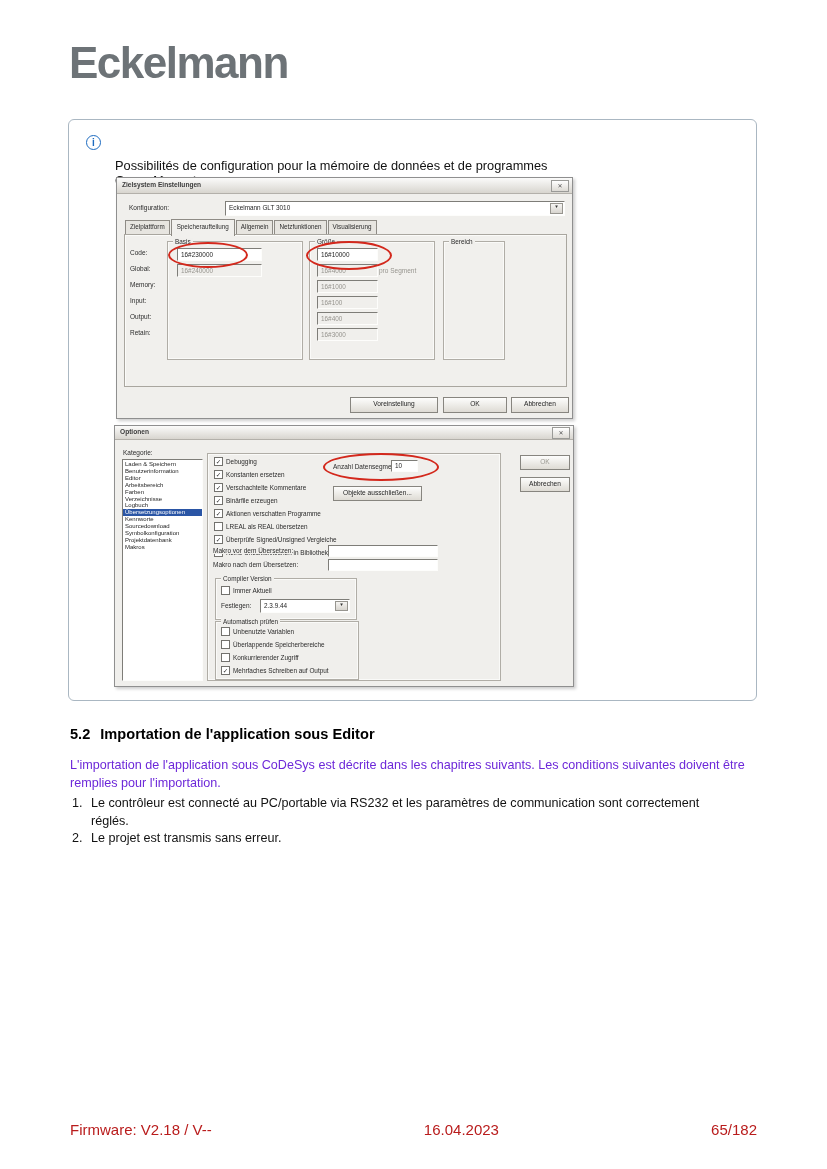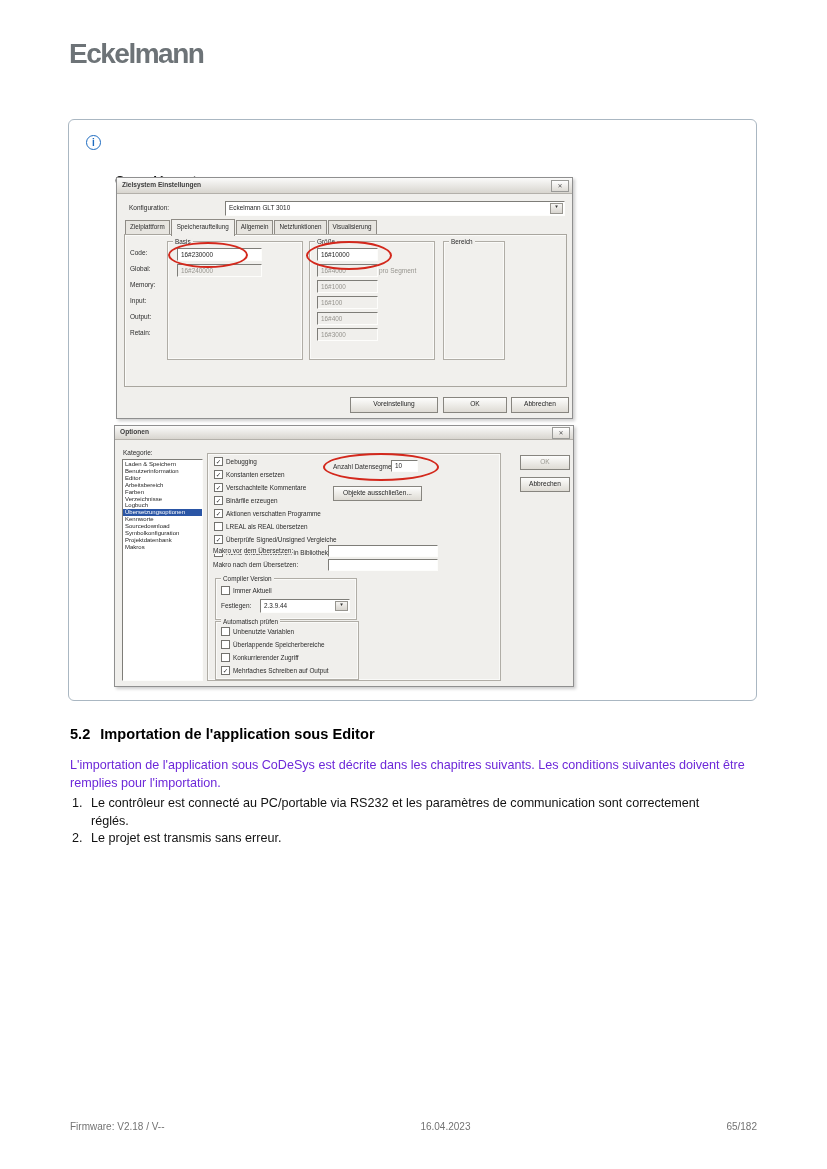--- a/index.html
+++ b/index.html
@@ -1,19 +1,19 @@
 <!DOCTYPE html>
 <html style="--logo-grey: #6d7377; --info-blue: #1d6bc0; --ellipse-red: #d3281c; --selection-blue: #2a55a5;"><head>
 <meta charset="utf-8">
 <style>
   html,body{margin:0;padding:0;background:#e8e8e8;}
   .page{position:relative;width:827px;height:1169px;background:#ffffff;margin:0 auto;
         font-family:"Liberation Sans",sans-serif;overflow:hidden;}
   .abs{position:absolute;}
-  .logo{left:69px;top:38px;font-size:28px;font-weight:bold;letter-spacing:-1.5px;
+  .logo{left:69px;top:38px;font-size:44px;font-weight:bold;letter-spacing:-1.5px;
         color:var(--logo-grey,#6d7377);}
   
   .infobox{left:68px;top:119px;width:687px;height:580px;border:1px solid #aab7c2;border-radius:6px;background:#fff;}
   .iicon{left:17px;top:15px;width:13px;height:13px;border:1.5px solid var(--info-blue,#1d6bc0);
          border-radius:50%;color:var(--info-blue,#1d6bc0);font-size:10px;font-weight:bold;
          text-align:center;line-height:13px;}
   .ititle{left:46px;top:13px;font-size:13.5px;font-weight:bold;color:#111;margin-top:40px;}
   .isub{left:46px;top:38px;font-size:12.8px;color:#111;}
   
   .win{position:absolute;background:#f0efec;border:1px solid #8f8f8f;box-shadow:2px 2px 3px rgba(0,0,0,.2);}
@@ -52,32 +52,33 @@
   .li{font-size:6px;line-height:6.9px;padding-left:2px;white-space:nowrap;color:#1f1f1f;}
   .li.sel{background:var(--selection-blue,#2a55a5);color:#fff;}
   
   .h2{left:70px;top:726px;display:flex;gap:10px;font-size:14.6px;font-weight:bold;color:#000;}
   .para{left:70px;top:757px;width:692px;font-size:12.6px;line-height:1.4;color:#6d28d9;}
   .ol{left:72px;top:795px;width:690px;font-size:12.6px;line-height:1.4;color:#121212;}
   .oli{display:flex;}
   .oli .n{width:19px;flex:0 0 auto;}
   .oli .t{width:625px;}
   .foot{left:70px;top:1121px;width:687px;display:flex;justify-content:space-between;
-        font-size:10px;color:#737373;}
+        font-size:15px;color:#b91c1c;}
 </style>
 </head>
 <body>
 
 <div class="page">
 
   <div class="abs logo">Eckelmann</div>
 
   <div class="abs infobox">
     <div class="abs iicon">i</div>
     <div class="abs ititle">Complément</div>
+    <div class="abs isub">Possibilités de configuration pour la mémoire de données et de programmes</div>
 
     <div class="win" style="left:47px;top:57px;width:455px;height:240px;">
       <div class="tbar">
         <span class="tt">Zielsystem Einstellungen</span>
         <span class="wclose">✕</span>
       </div>
       <div class="lbl" style="left:12px;top:26px;">Konfiguration:</div>
       <div class="dd" style="left:108px;top:23px;width:338px;height:13px;">
         <span class="v">Eckelmann GLT 3010</span>
         <span class="arr">▼</span>

